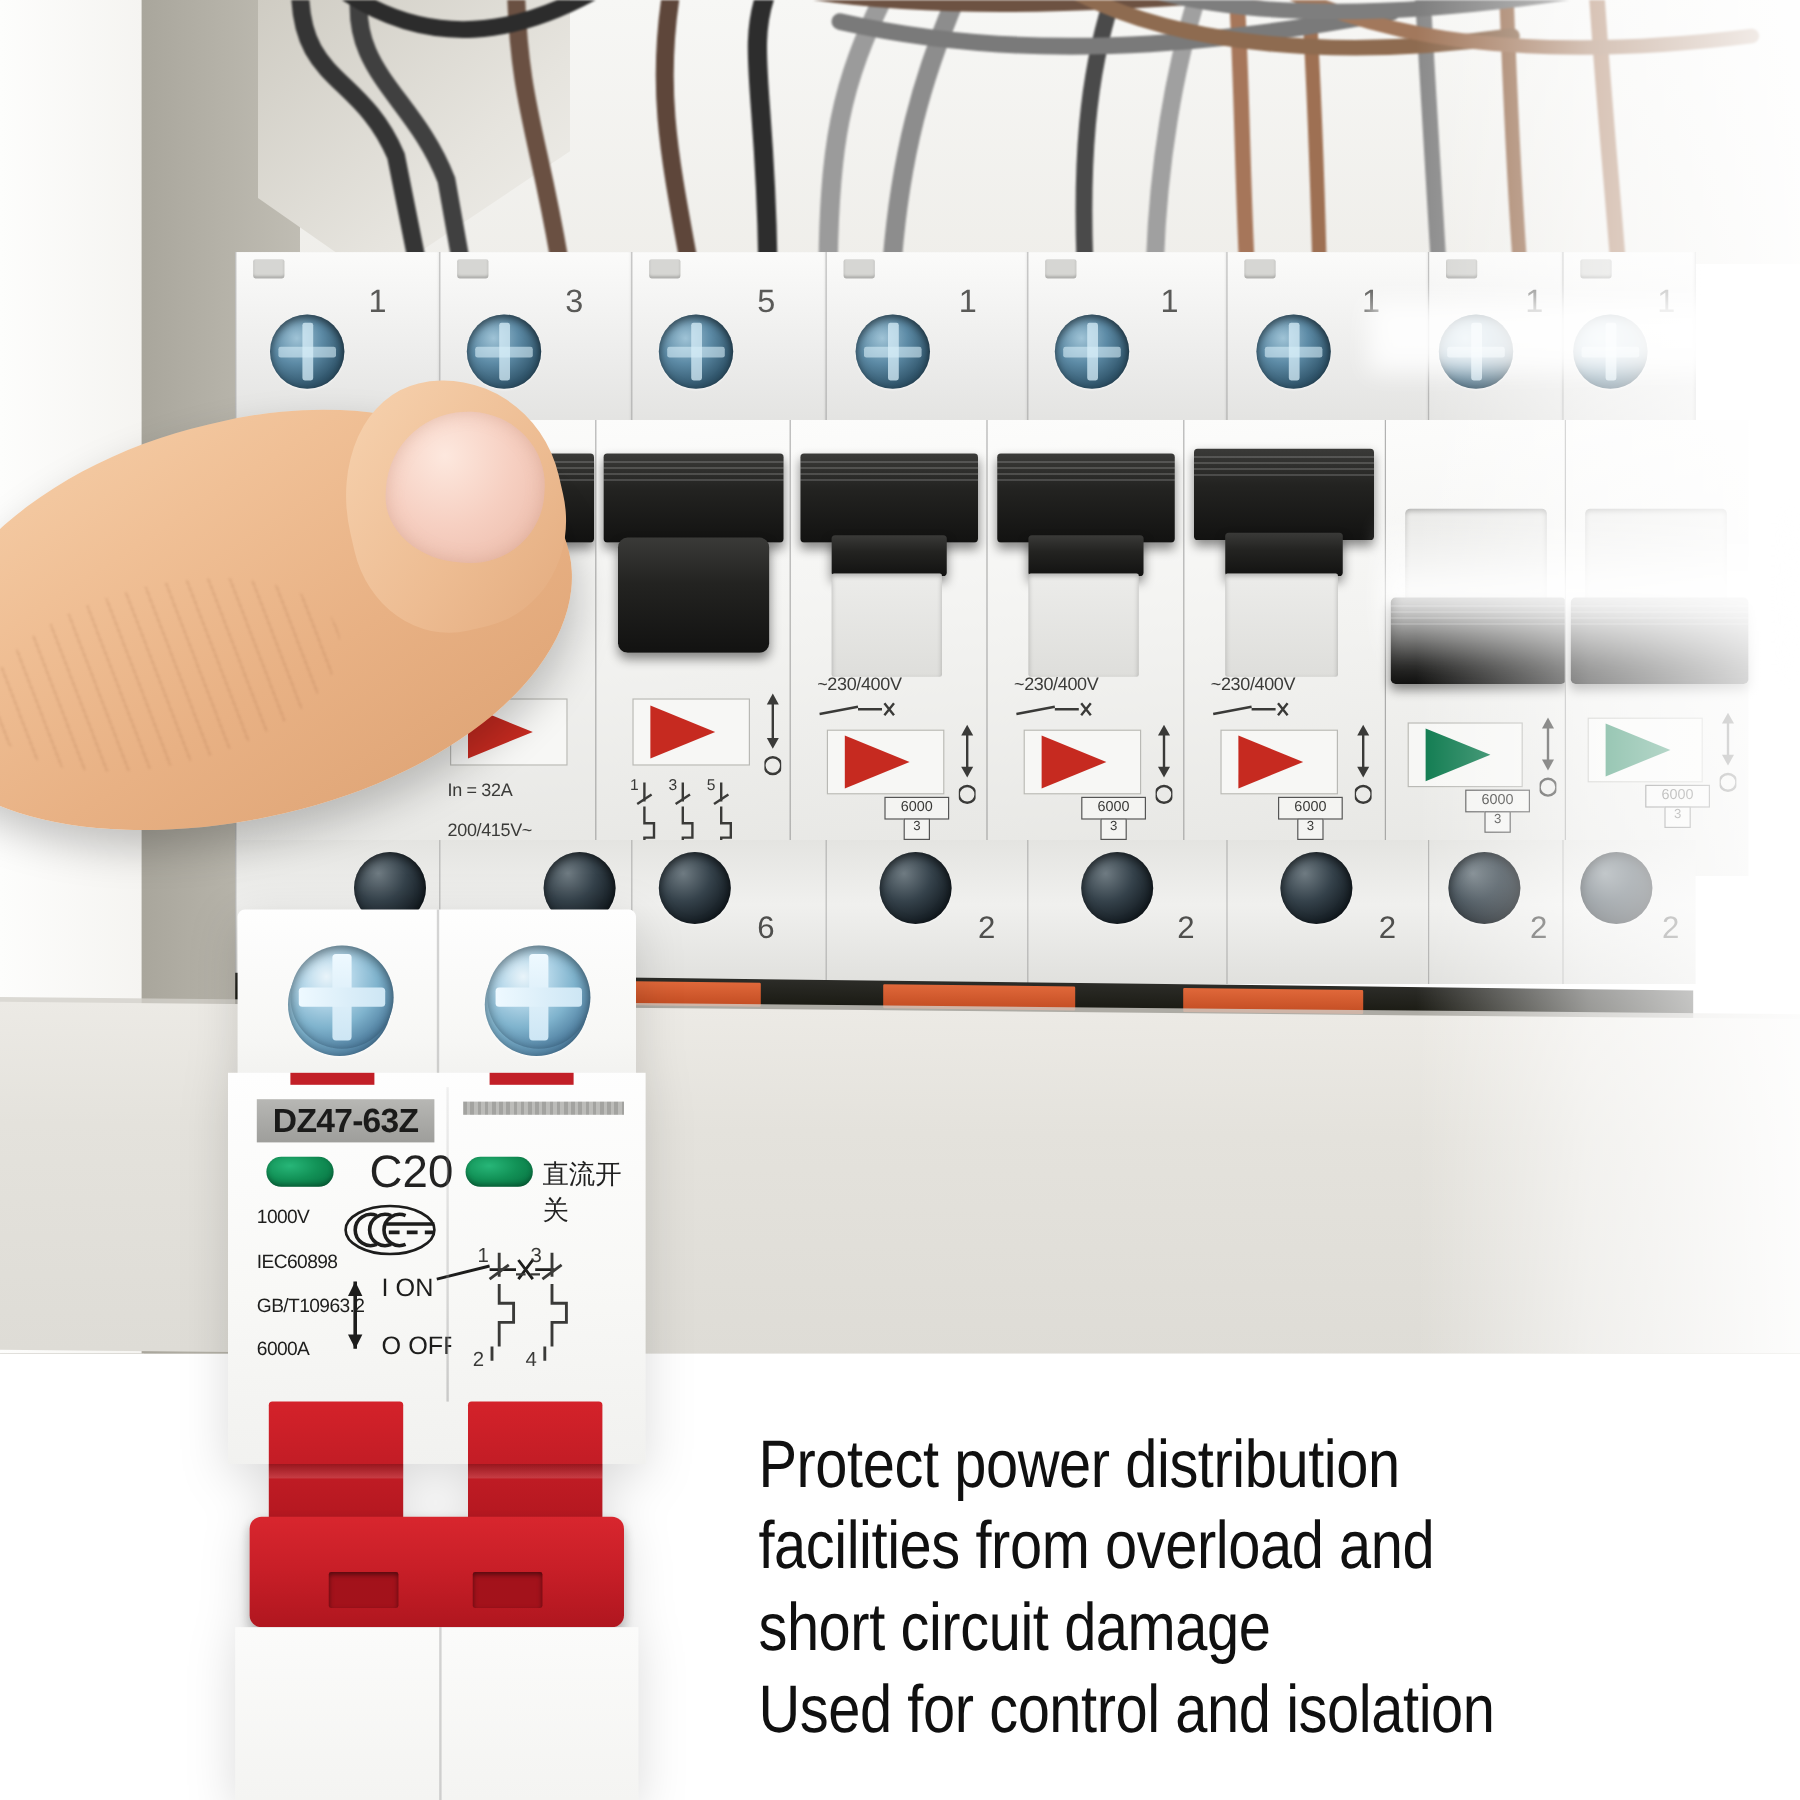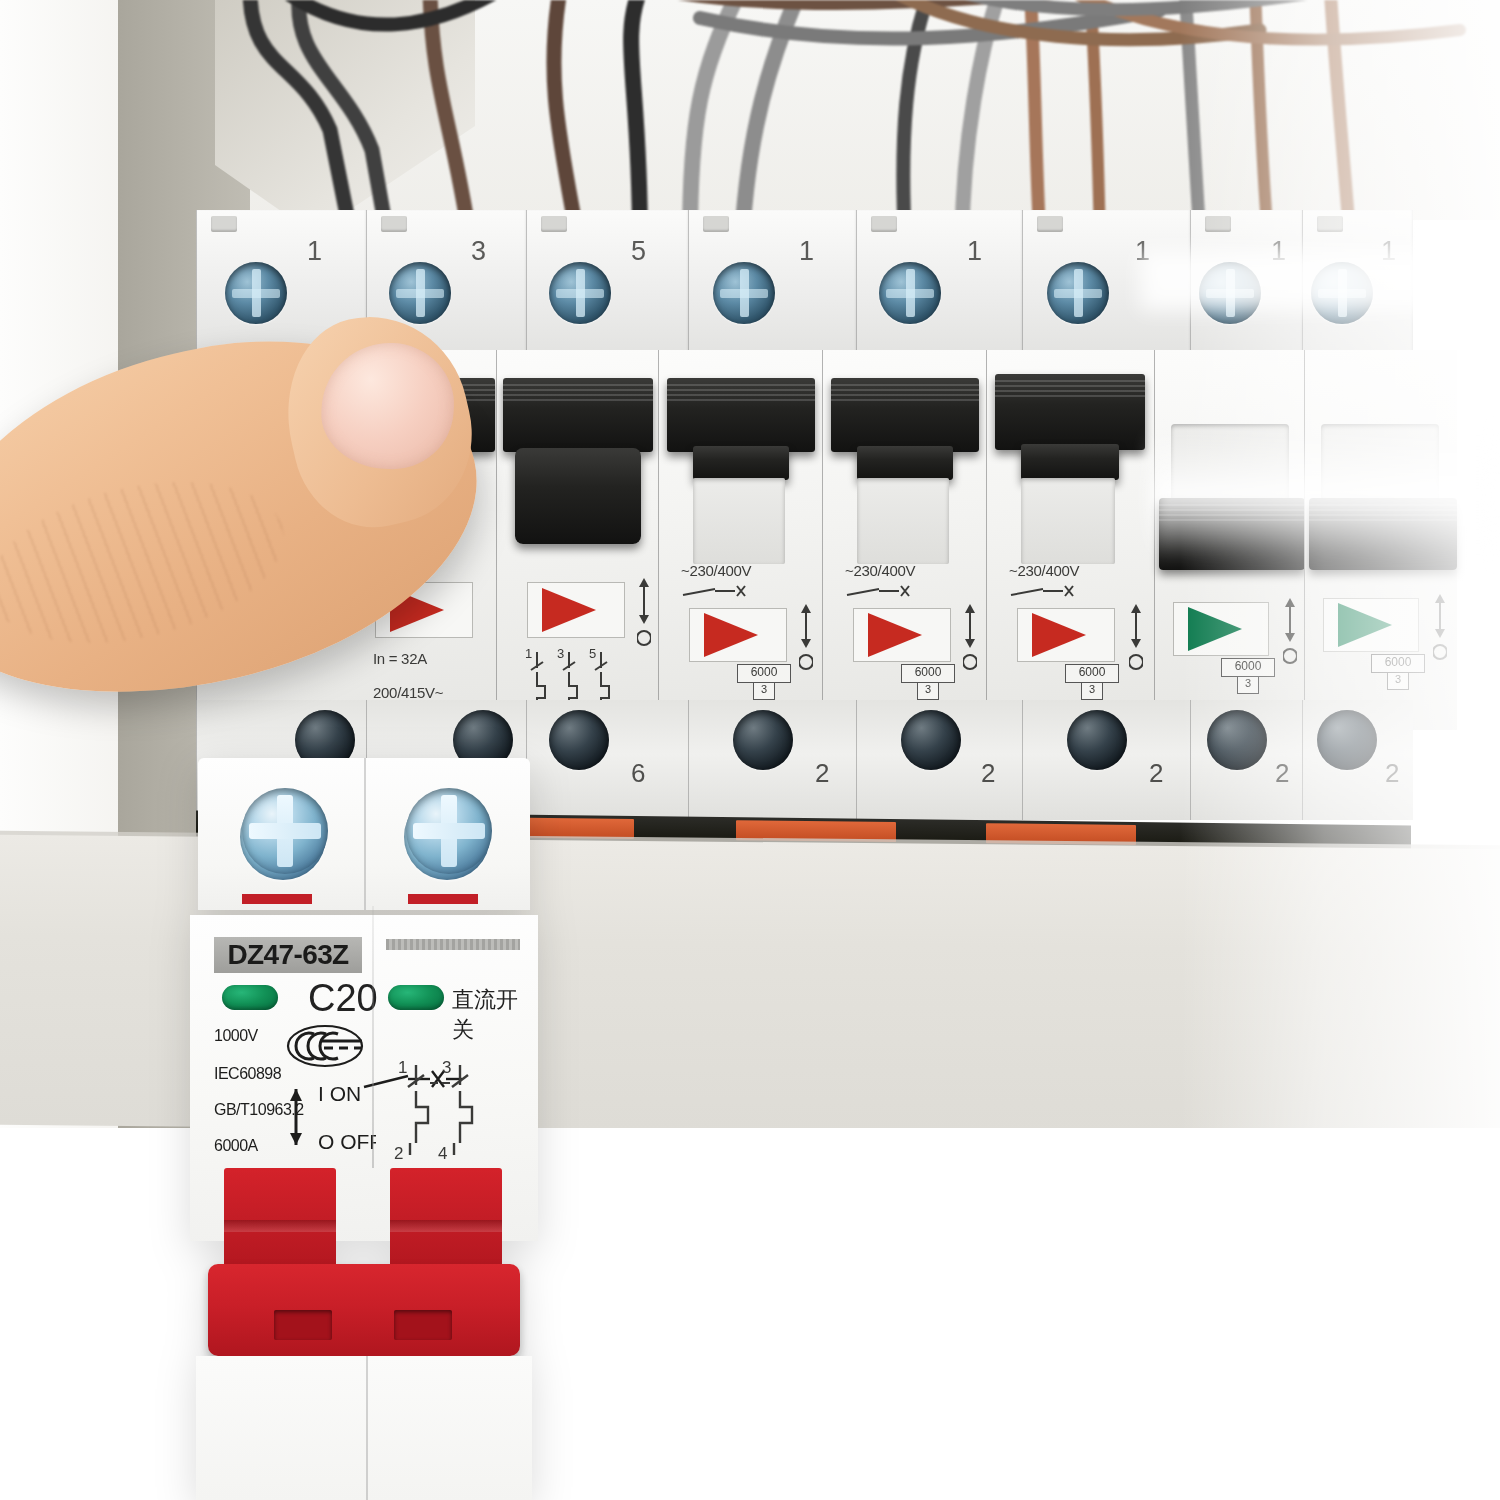--- a/index.html
+++ b/index.html
@@ -104,21 +104,21 @@
     background:linear-gradient(180deg,#fefefe,#f7f7f5 70%,#f0f0ee);border-radius:6px 6px 0 0;}
   .fgTopSplit{position:absolute;left:174px;top:0;width:1.5px;height:152px;background:rgba(150,150,150,.4);}
   .fgScrewT{position:absolute;top:36px;width:86px;height:86px;border-radius:50%;
     background:radial-gradient(circle at 35% 30%,#e9f4fa 0%,#b6d8ea 25%,#7fb3cd 52%,#49789a 80%,#2d4f68 100%);
     box-shadow:inset 0 3px 9px rgba(0,0,0,.45),0 1px 3px rgba(255,255,255,.8);}
   .fgScrewT:before{content:"";position:absolute;left:50%;top:8%;width:16px;height:84%;margin-left:-8px;
     background:linear-gradient(180deg,#eef9ff,#cde6f4);border-radius:3px;}
   .fgScrewT:after{content:"";position:absolute;top:50%;left:8%;height:16px;width:84%;margin-top:-8px;
     background:linear-gradient(90deg,#eef9ff,#cde6f4);border-radius:3px;}
 
-  .fgLabel{position:absolute;left:0;top:157px;width:348px;height:326px;
+  .fgLabel{position:absolute;left:0;top:136px;width:348px;height:326px;
     background:linear-gradient(178deg,#fefefe 0%,#f8f8f6 55%,#f1f1ef 100%);}
   .fgLabSplit{position:absolute;left:182px;top:148px;width:2px;height:262px;
     background:linear-gradient(180deg,rgba(160,160,160,.15),rgba(150,150,150,.45));}
   .nameplate{position:absolute;left:24px;top:22px;width:148px;height:36px;
     background:linear-gradient(180deg,#b7b7b4,#9e9e9b);}
   .nameplate span{display:block;line-height:36px;text-align:center;font-size:28px;font-weight:bold;
     color:#1b1b1a;letter-spacing:-.6px;}
   .graystrip{position:absolute;left:196px;top:24px;width:134px;height:11px;
     background:repeating-linear-gradient(90deg,#a3a3a0 0 3px,#bcbcb9 3px 6px);}
   .led{position:absolute;width:56px;height:25px;border-radius:13px;
@@ -548,14 +548,20 @@
     </div>
 
     <div class="fgLower"></div>
     <div class="fgLowSplit"></div>
     <div class="fgScrewB" style="left:52px;"></div>
     <div class="fgScrewB" style="left:216px;"></div>
     <div class="fgFootR" style="left:52px;"></div>
     <div class="fgFootR" style="left:218px;"></div>
   </div>
 
+  <div class="caption">
+    <div class="capline">Protect power distribution</div>
+    <div class="capline">facilities from overload and</div>
+    <div class="capline">short circuit damage</div>
+    <div class="capline">Used for control and isolation</div>
+  </div>
 
 </div>
 
 </body></html>

